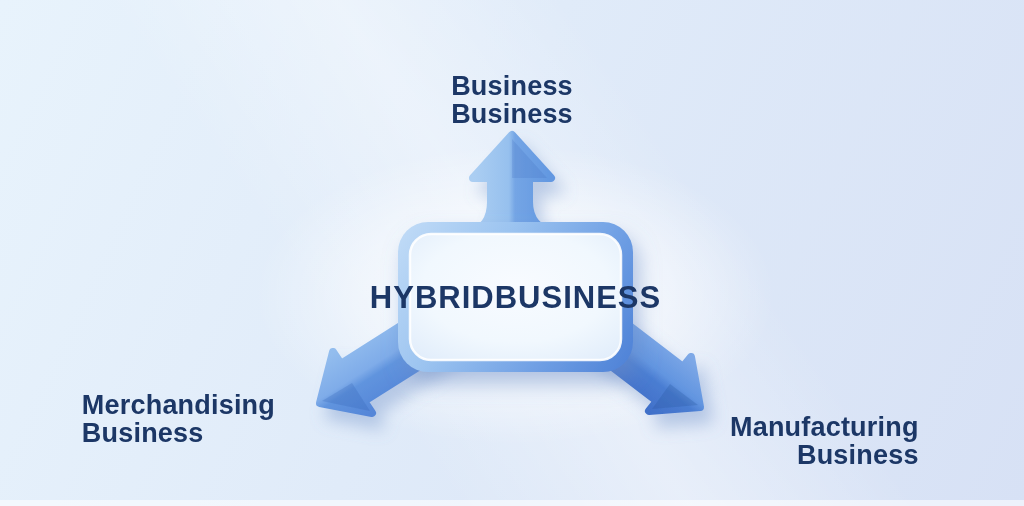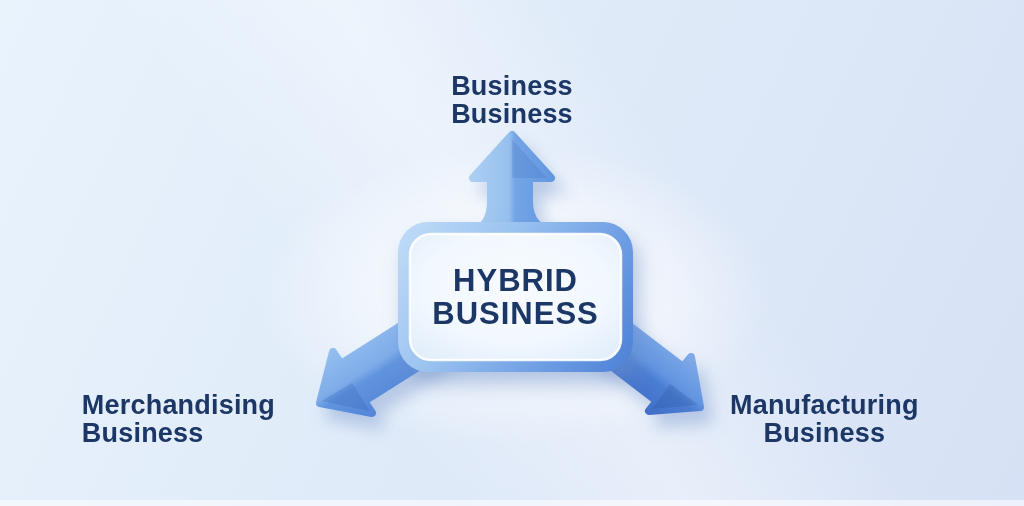--- a/index.html
+++ b/index.html
@@ -31,27 +31,27 @@
     position: absolute;
     font-weight: 700;
     color: var(--ink, #1c3766);
     font-size: 27px;
     line-height: 28px;
     letter-spacing: 0.2px;
     white-space: nowrap;
   }
   .label-service { left: 512px; top: 72px; transform: translateX(-50%); text-align: center; }
   .label-merchandising { right: 749px; top: 391px; text-align: left; }
-  .label-manufacturing { left: 730px; top: 391px; text-align: center; }
+  .label-manufacturing { left: 730px; top: 413px; text-align: right; }
 
   .label-center {
     position: absolute;
     left: 398px; top: 222px;
     width: 235px; height: 150px;
-    display: flex; flex-direction: column;
+    display: flex; flex-direction: row;
     align-items: center; justify-content: center;
     font-weight: 700;
     color: var(--ink, #1c3766);
     font-size: 31px;
     line-height: 33px;
     letter-spacing: 1px;
     text-align: center;
   }
 
   .bottom-strip {

